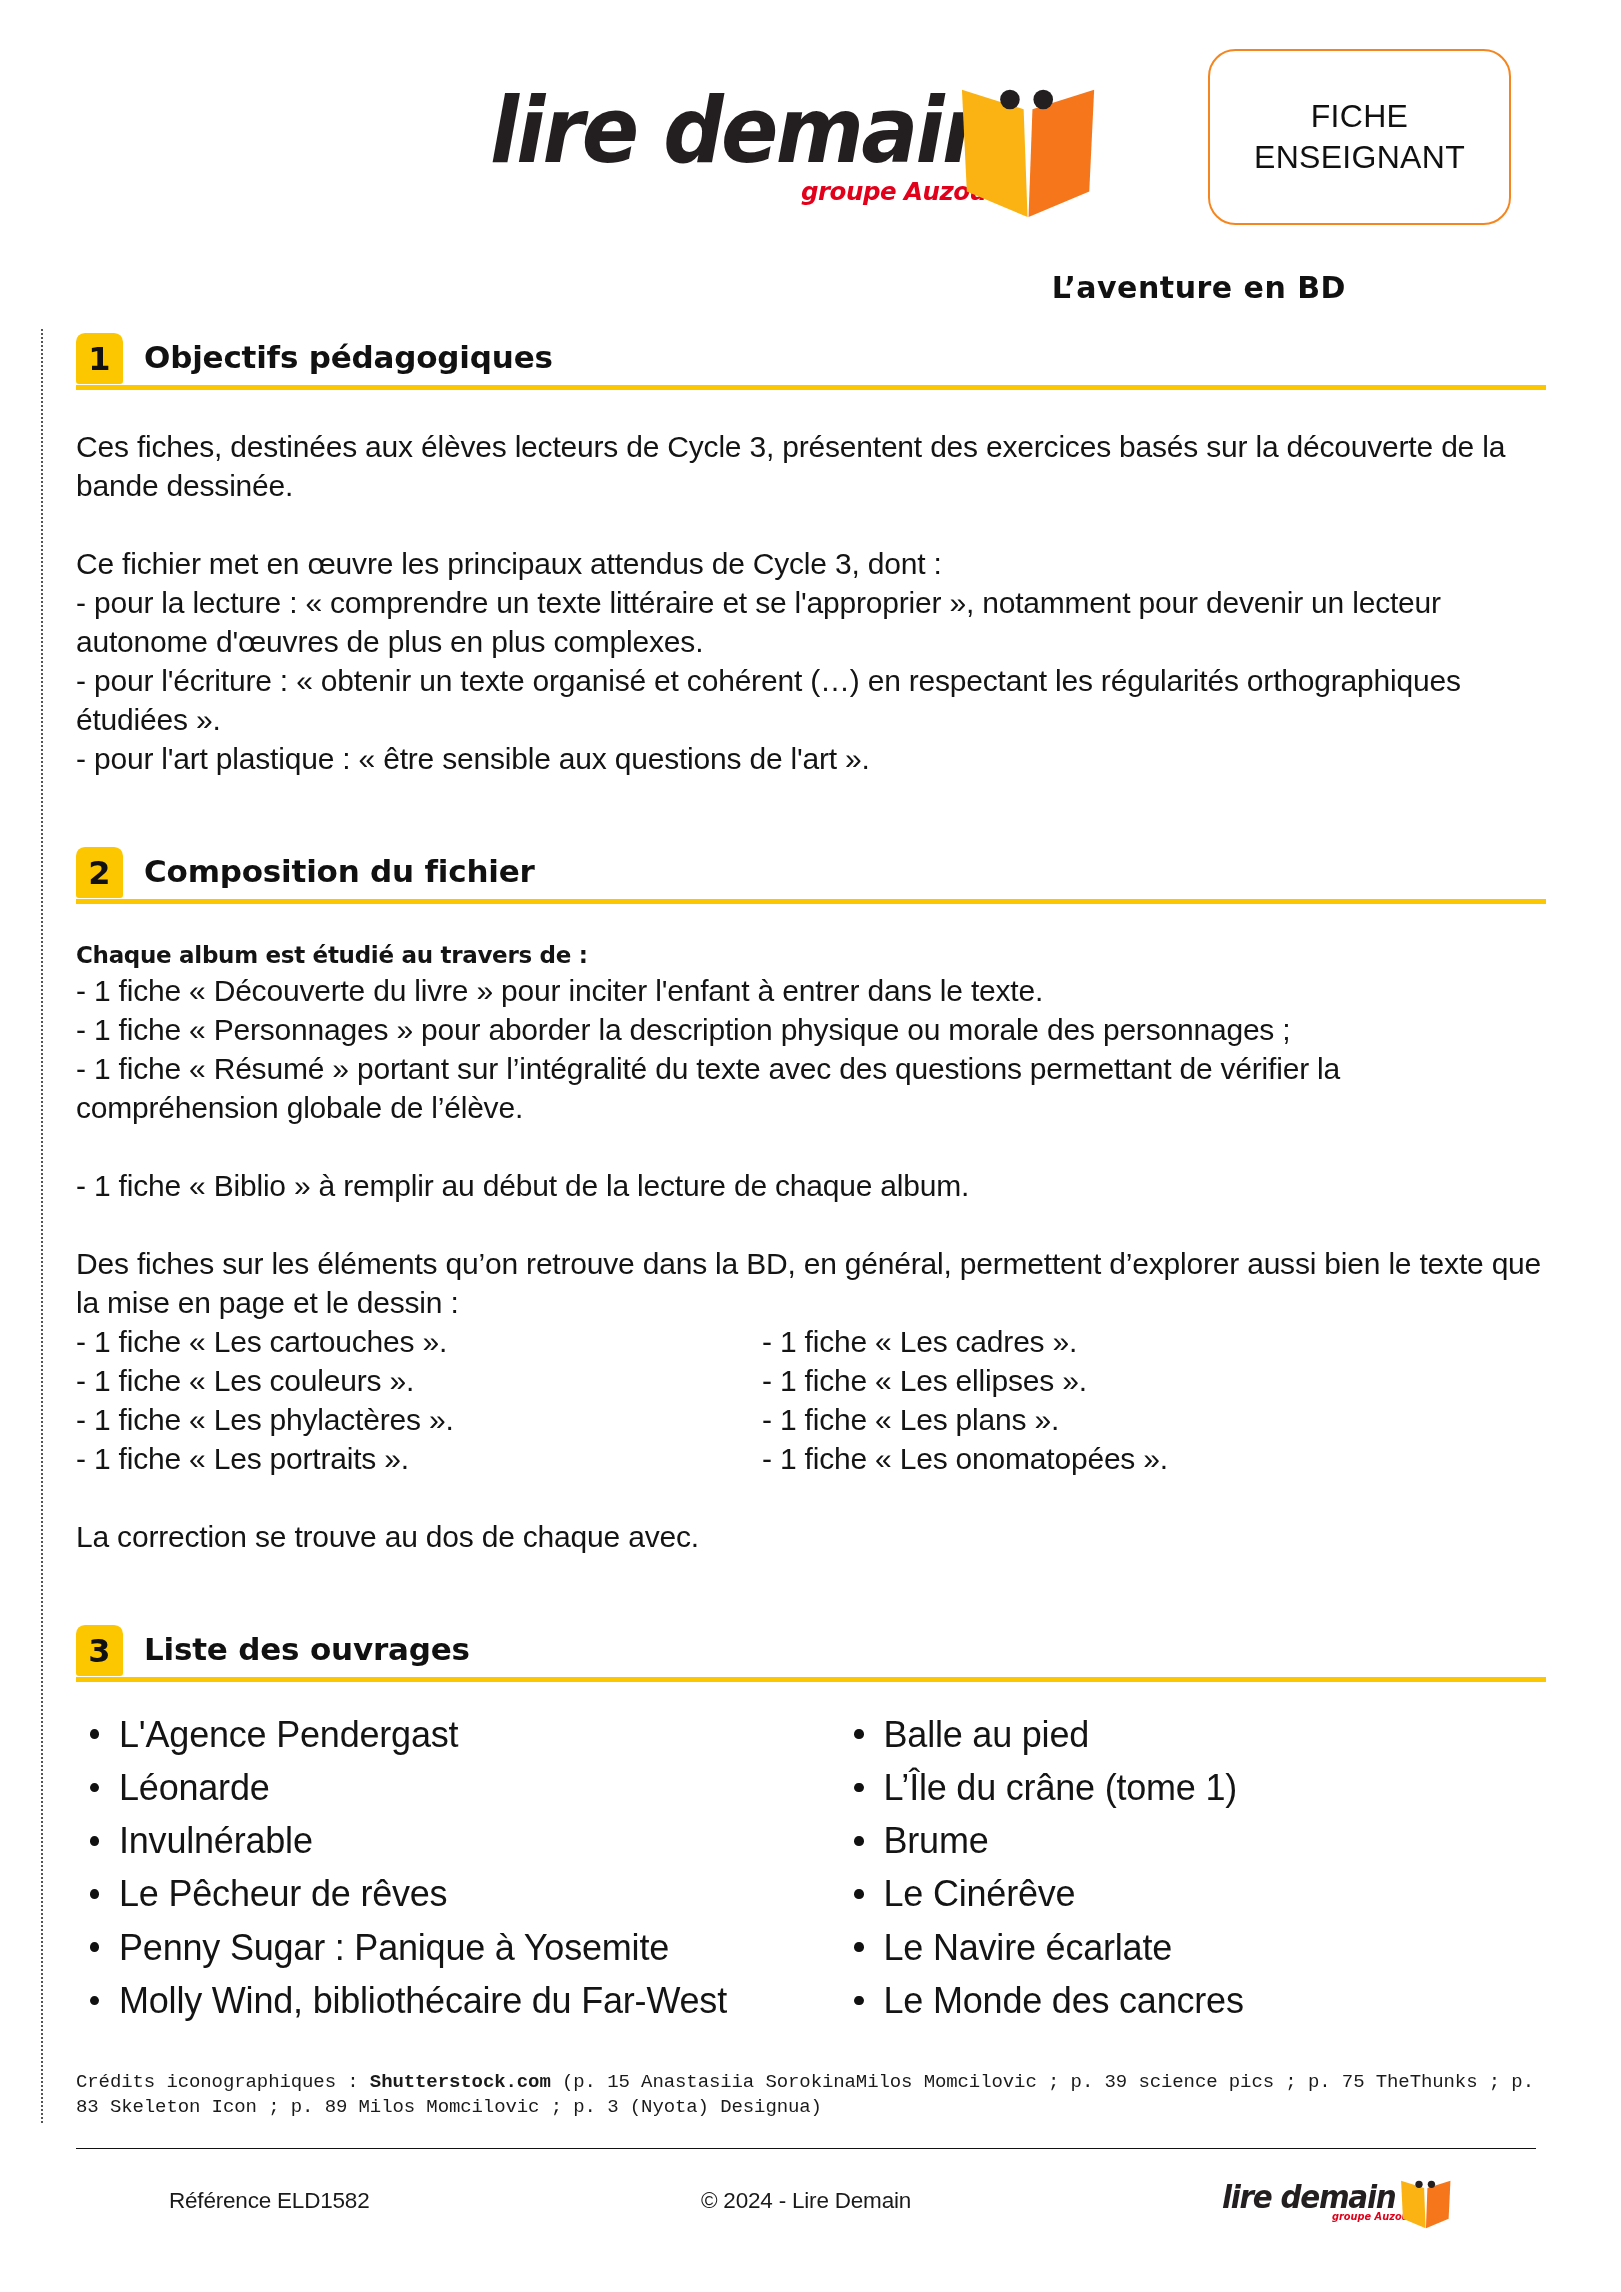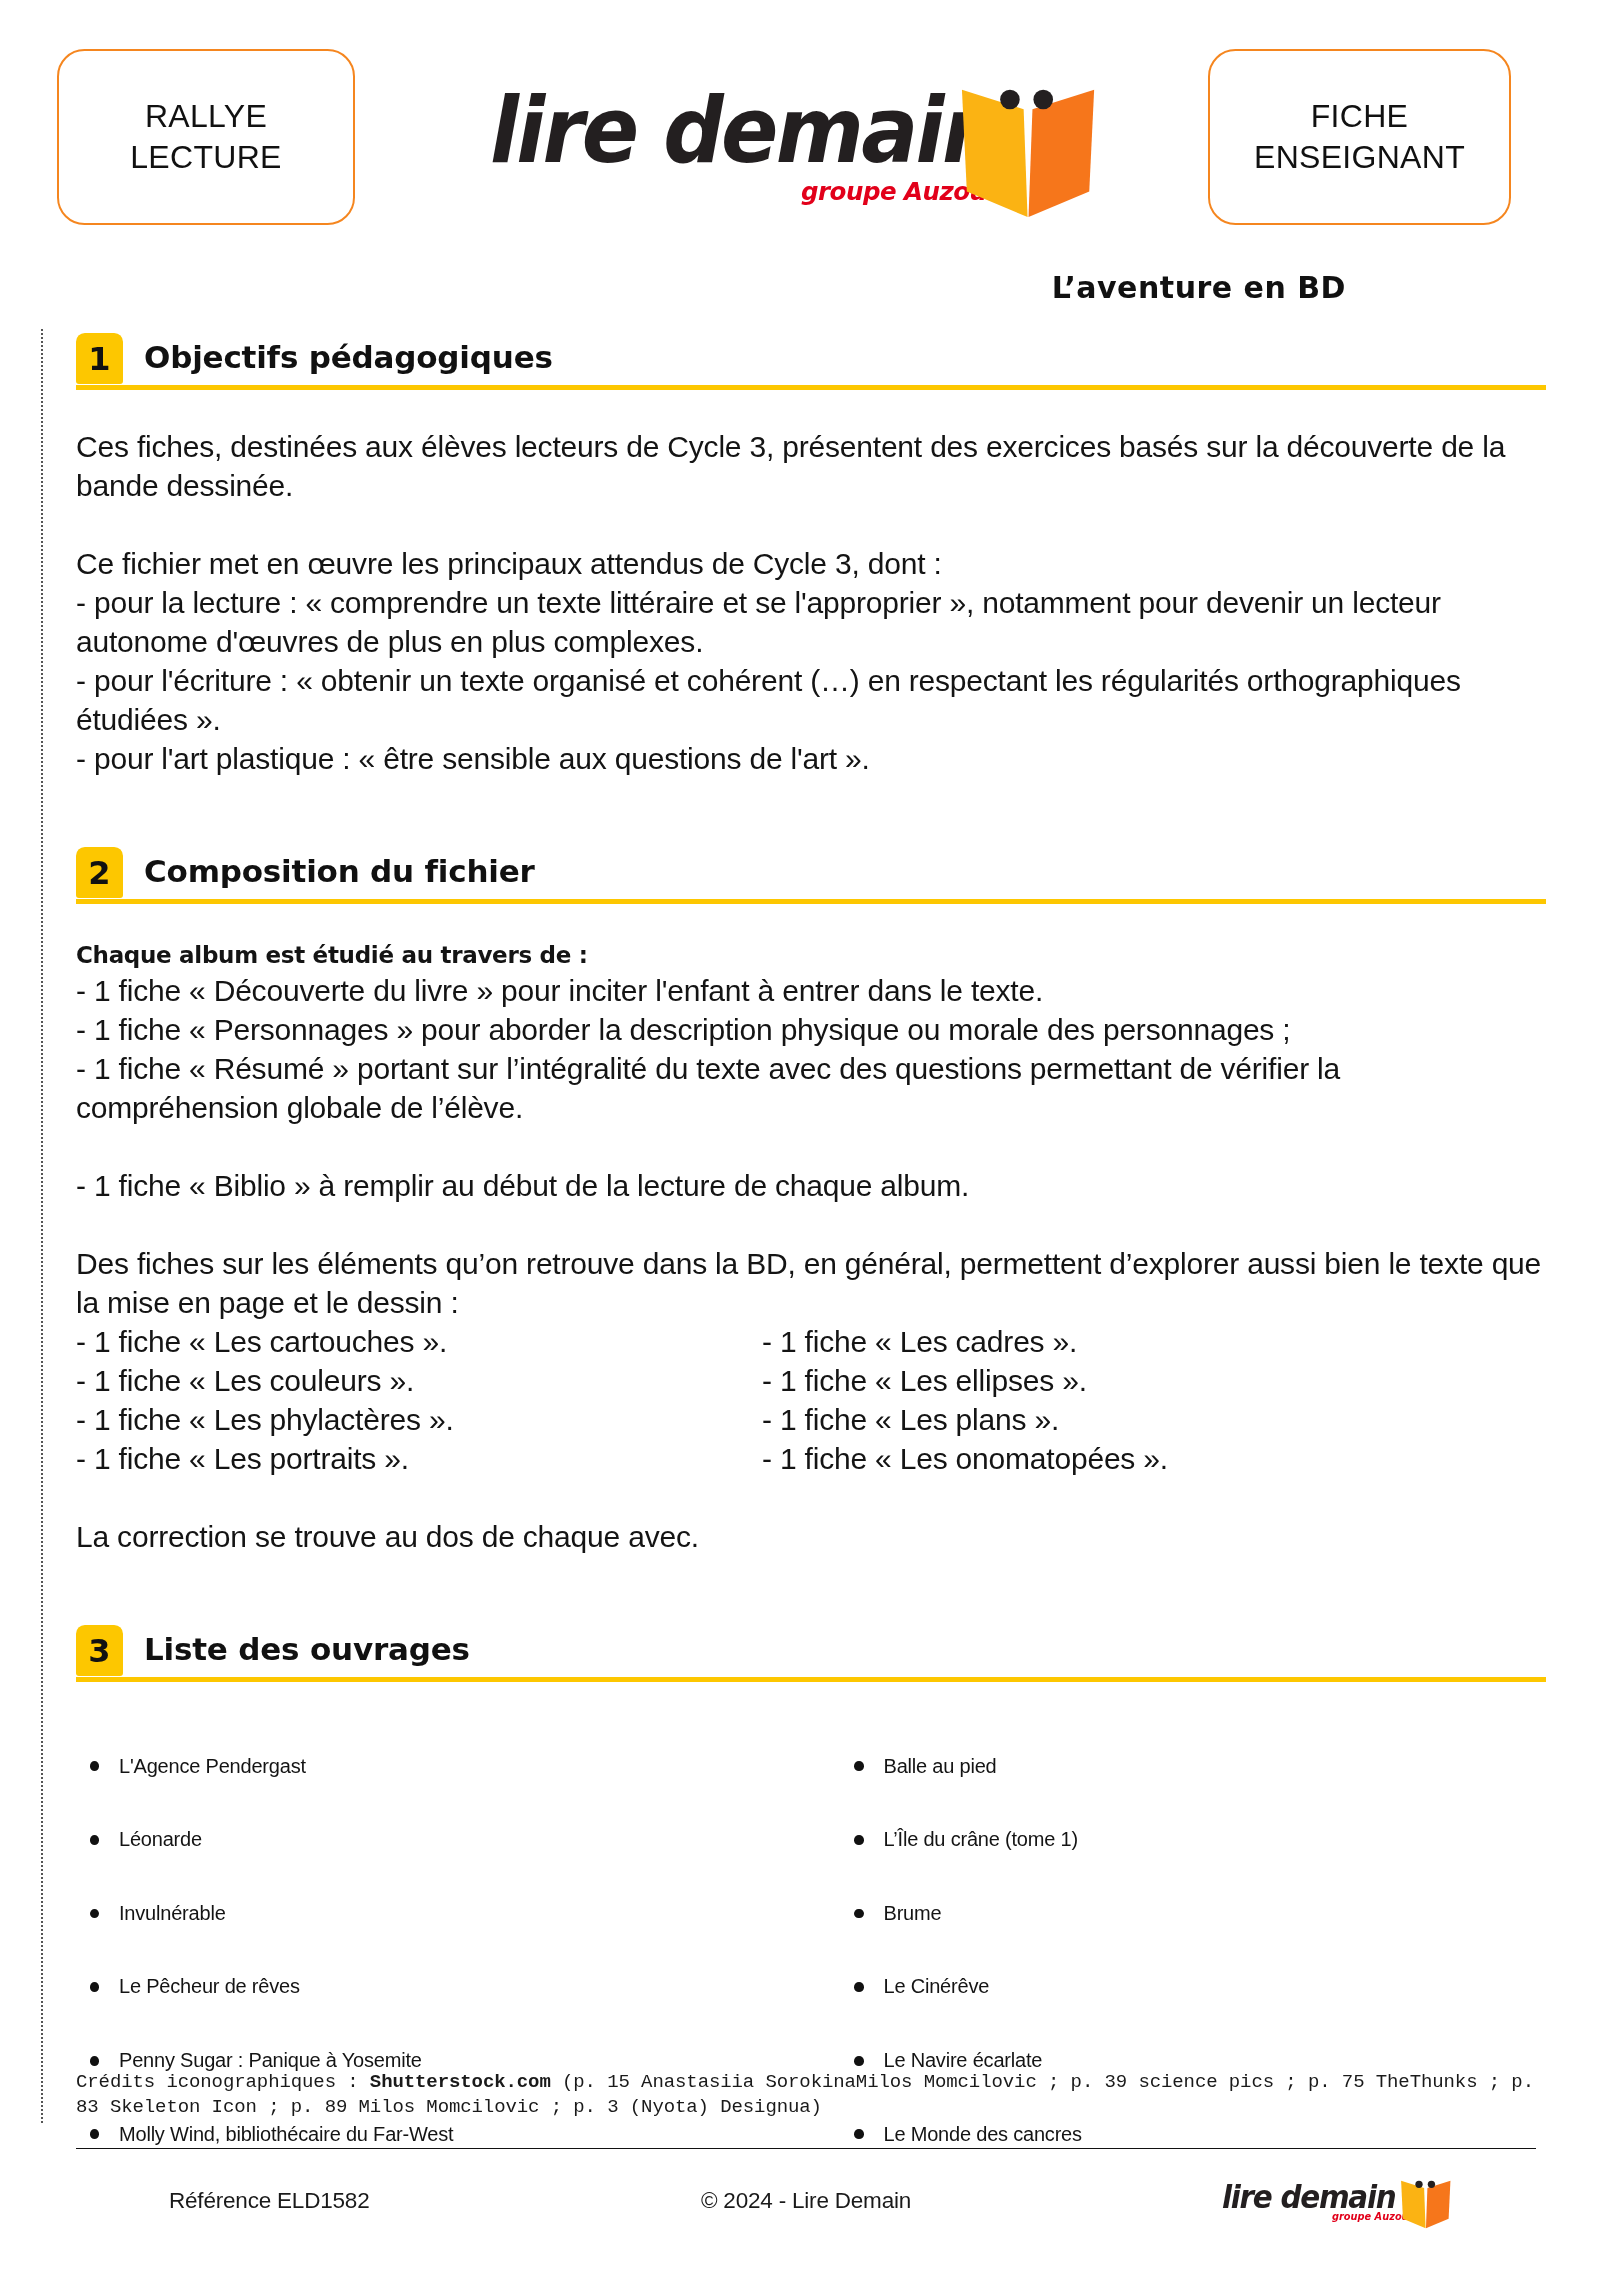--- a/index.html
+++ b/index.html
@@ -200,28 +200,27 @@
   
   .book-cols {
     display: flex;
     width: 1470px;
     padding-top: 13.7px;
   }
   .book-cols .col { width: 725px; }
   .book-cols .col.right { margin-left: 59px; }
   .book-item {
     font-family: "Liberation Sans", sans-serif;
-    font-size: 20px;
+    font-size: 36px;
     line-height: 1.48;
     letter-spacing: -0.2px;
     color: #141414;
     padding-left: 43px;
     position: relative;
     white-space: nowrap;
-    margin-top: 44px;
   }
   .book-item .bullet {
     position: absolute;
     left: 13.7px;
     top: 50%;
     transform: translateY(-50%);
     width: 9.8px;
     height: 9.8px;
     background: #111;
     border-radius: 50%;
@@ -311,26 +310,20 @@
 </style>
 </head>
 <body>
 
 <div class="page">
 
   <div class="cut-line"></div>
 
   <div class="header">
 
-    <div class="tag-box tag-left">
-      <div>
-        <span>RALLYE</span>
-        <span>LECTURE</span>
-      </div>
-    </div>
 
     <div class="logo">
       <div class="logo-word">lire demain</div>
       <div class="logo-sub">groupe Auzou</div>
       <svg class="logo-book" viewBox="0 0 145 150">
         <polygon points="3,18 66,38 70,148 8,122" fill="#fbb313"></polygon>
         <polygon points="138,18 75,38 71,148 133,122" fill="#f6761b"></polygon>
         <circle cx="52" cy="28" r="10" fill="#231f20"></circle>
         <circle cx="86" cy="28" r="10" fill="#231f20"></circle>
       </svg>

